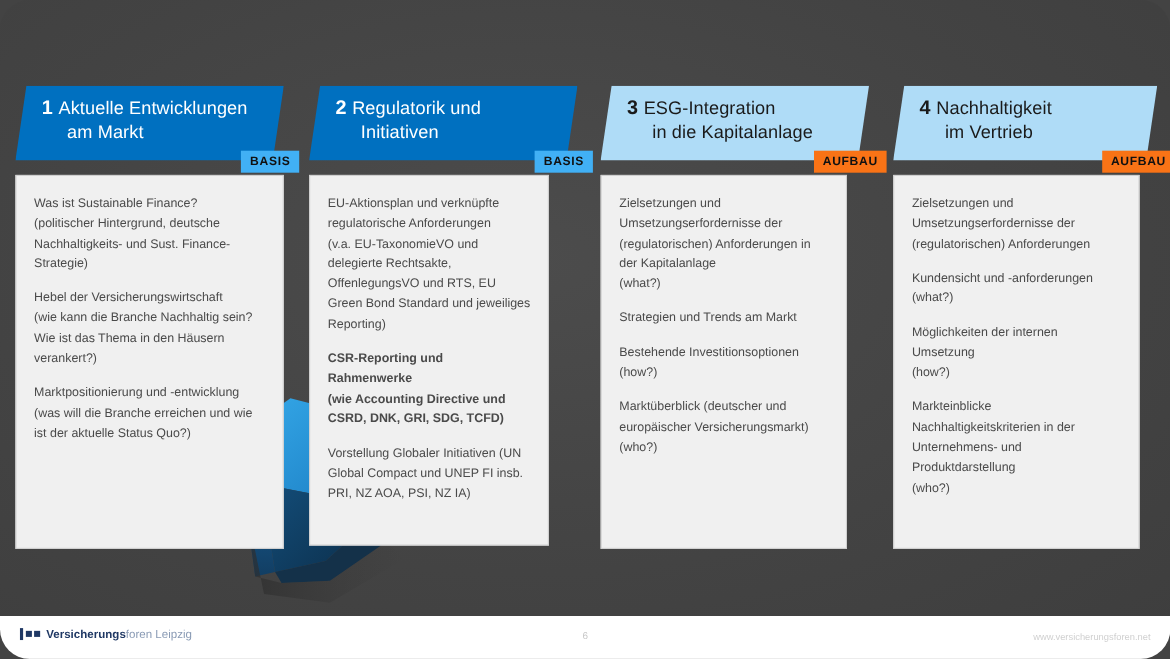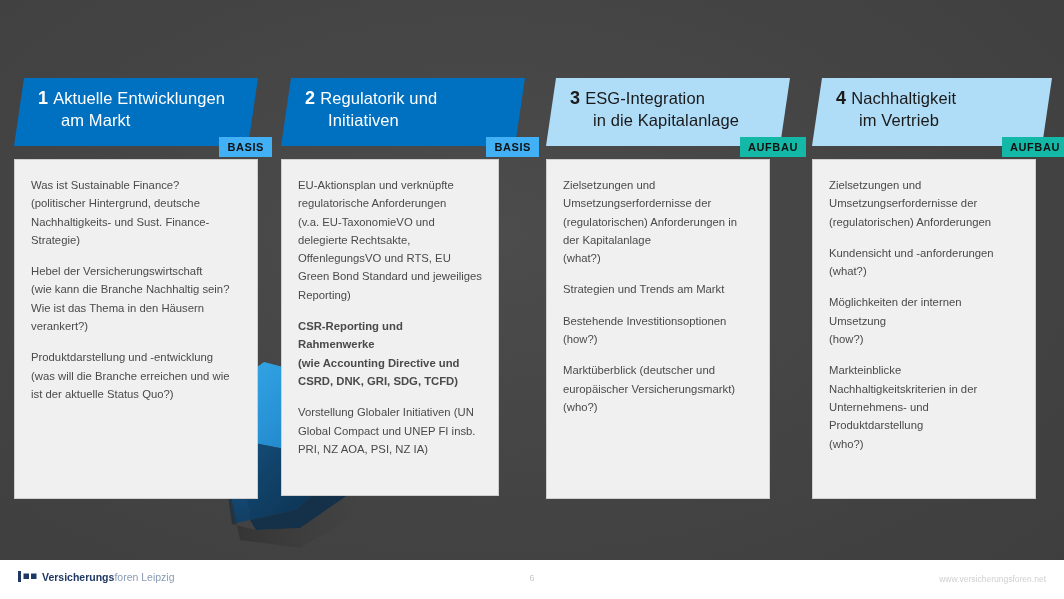--- a/index.html
+++ b/index.html
@@ -12,20 +12,21 @@
     overflow: hidden;
     font-family: "Liberation Sans", sans-serif;
     background: #434343;
   }
   #slide {
     position: relative;
     width: 1064px;
     height: 599px;
     background: #434343;
     overflow: hidden;
+    border-radius: 27px;
   }
   
   #bg-gradient {
     position: absolute;
     left: 0; top: 0;
     width: 1064px; height: 560px;
     background: radial-gradient(ellipse 900px 520px at 45% 42%, #4c4c4c 0%, #434343 55%, #3d3d3d 100%);
   }
   #crystal-layer {
     position: absolute;
@@ -67,21 +68,21 @@
     position: absolute;
     font-size: 11px;
     font-weight: bold;
     letter-spacing: 0.6px;
     padding: 4px 8px 4px 8px;
     color: #111111;
     z-index: 5;
     white-space: nowrap;
   }
   .badge-basis { background: #41B0F5; }
-  .badge-aufbau { background: #14b8a6; }
+  .badge-aufbau { background: #f97316; }
 
   .col-body {
     position: relative;
     background: #F0F0F0;
     color: #4a4a4a;
     border: 1px solid #cfcfcf;
     box-sizing: border-box;
     padding: 16px 16px 14px 16px;
     font-size: 11.3px;
     line-height: 1.62;
@@ -176,21 +177,21 @@
         <span class="col-num">1</span><span>Aktuelle Entwicklungen</span><br>
         <span style="padding-left:23px; display:inline-block;">am Markt</span>
       </div>
       <div class="badge badge-basis" style="right:-14px; bottom:-11px;">BASIS</div>
     </div>
     <div class="col-body" style="margin-top:13px; height:340px; width:244px;">
       <p style="white-space:pre-line;">Was ist Sustainable Finance?
 (politischer Hintergrund, deutsche Nachhaltigkeits- und Sust. Finance-Strategie)</p>
       <p style="white-space:pre-line;">Hebel der Versicherungswirtschaft
 (wie kann die Branche Nachhaltig sein? Wie ist das Thema in den Häusern verankert?)</p>
-      <p style="white-space:pre-line;">Produktdarstellung und -entwicklung
+      <p style="white-space:pre-line;">Marktpositionierung und -entwicklung
 (was will die Branche erreichen und wie ist der aktuelle Status Quo?)</p>
     </div>
   </div>
 
   <div class="column" style="left:281px; width:244px;">
     <div class="col-header hdr-dark">
       <svg class="col-header-shape" viewBox="0 0 244 68" preserveAspectRatio="none" xmlns="http://www.w3.org/2000/svg">
         <polygon points="10,0 244,0 234,68 0,68" fill="#0070C0"></polygon>
       </svg>
       <div class="col-header-inner">

